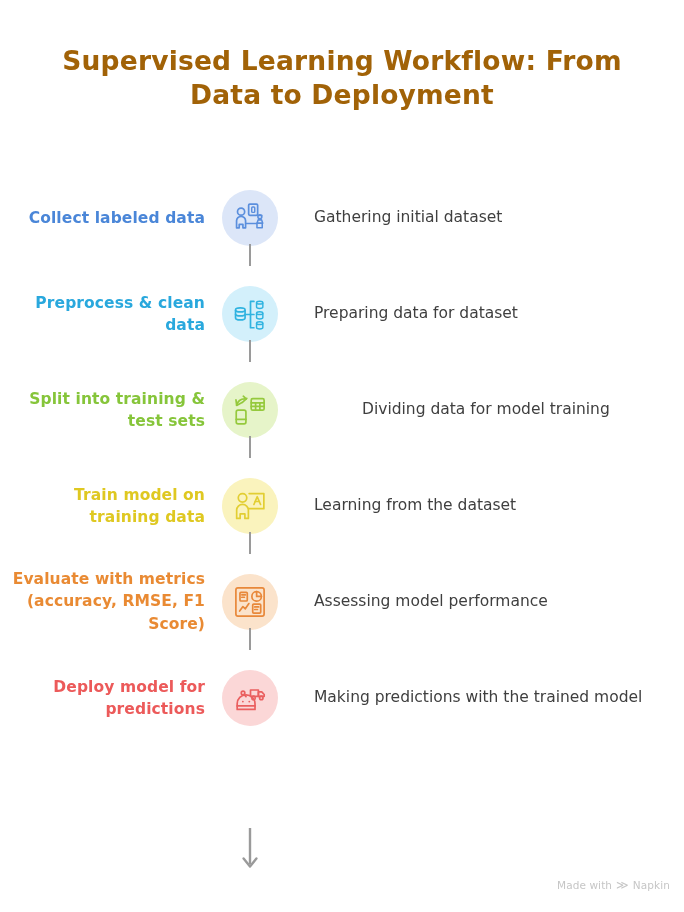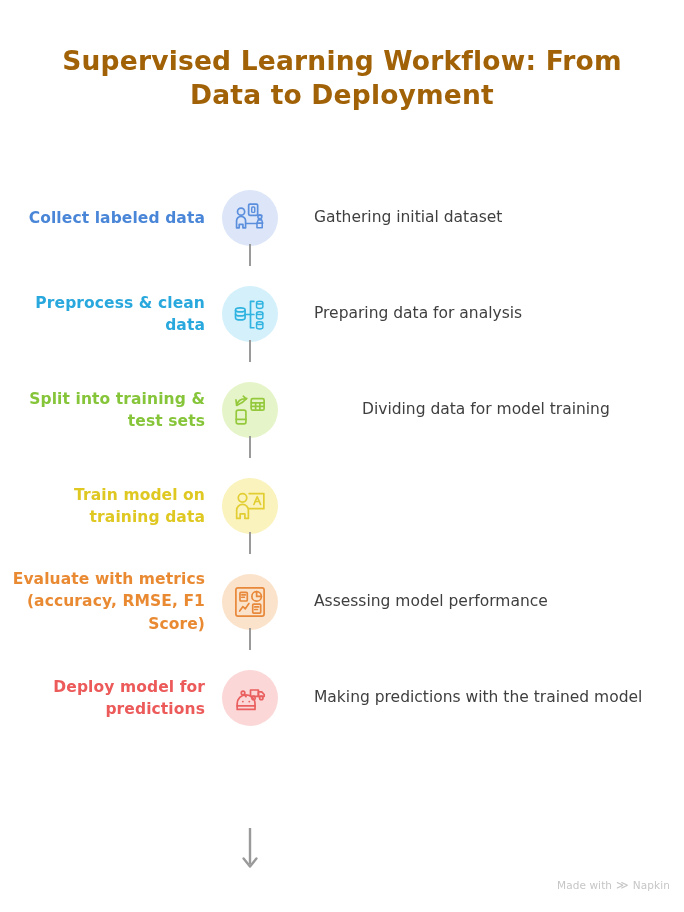--- a/index.html
+++ b/index.html
@@ -167,21 +167,21 @@
           <ellipse cx="31.4" cy="19" rx="3.7" ry="1.6"></ellipse>
           <path d="M27.7 19v5.2c0 .9 1.6 1.6 3.7 1.6s3.7-.7 3.7-1.6V19"></path>
           <ellipse cx="31.4" cy="30.8" rx="3.7" ry="1.6"></ellipse>
           <path d="M27.7 30.8V36c0 .9 1.6 1.6 3.7 1.6s3.7-.7 3.7-1.6v-5.2"></path>
         </g>
         <path d="M24.6 5.2h-4v31h4" stroke="#2fb3e0" stroke-width="2" stroke-linecap="round" stroke-linejoin="round"></path>
         <path d="M14.4 20.6h6.2" stroke="#2fb3e0" stroke-width="2" stroke-linecap="round"></path>
         <path d="M20.6 20.6h4" stroke="#2fb3e0" stroke-width="2" stroke-linecap="round"></path>
       </svg>
     </div>
-    <div class="step-desc" style="color: rgb(63, 63, 63);">Preparing data for analysis</div>
+    <div class="step-desc" style="color: rgb(63, 63, 63);">Preparing data for dataset</div>
     <div class="connector" style="background: rgb(154, 154, 154);"></div>
   </div>
 
 
   <div class="step-row">
     <div class="step-label" style="color: rgb(134, 197, 58);">Split into training &amp; test sets</div>
     <div class="bubble" style="background: rgb(230, 244, 201);">
       <svg width="34" height="34" viewBox="0 0 40 40" fill="none">
         <g stroke="#95c93d" stroke-width="2" stroke-linecap="round" stroke-linejoin="round">
           <path d="M4.3 14.3c1.2-4.3 5-7.4 9.4-7.4"></path>
@@ -205,20 +205,21 @@
       <svg width="34" height="34" viewBox="0 0 40 40" fill="none">
         <g stroke="#e2ce33" stroke-width="2" stroke-linecap="round" stroke-linejoin="round">
           <circle cx="11.2" cy="10.4" r="5"></circle>
           <path d="M4.3 34.6v-9.5a6.9 6.9 0 0 1 13.8 0v9.5h-4.1v-5.3H8.4v5.3z"></path>
           <path d="M19 5.4h17.3v17.8H19"></path>
           <path d="M24.6 18.2l3.9-9.1 3.9 9.1"></path>
           <path d="M26.1 14.7h4.8"></path>
         </g>
       </svg>
     </div>
+    <div class="step-desc" style="color: rgb(63, 63, 63);">Learning from the dataset</div>
     <div class="connector" style="background: rgb(154, 154, 154);"></div>
   </div>
 
   <div class="step-row">
     <div class="step-label" style="color: rgb(233, 138, 51); margin-left: 20px;">Evaluate with metrics (accuracy, RMSE, F1 Score)</div>
     <div class="bubble" style="background: rgb(251, 227, 203);">
       <svg width="34" height="34" viewBox="0 0 40 40" fill="none">
         <g stroke="#e8883a" stroke-width="2" stroke-linecap="round" stroke-linejoin="round">
           <rect x="3.4" y="3.4" width="33.2" height="33.2" rx="2.4"></rect>
           <rect x="8.2" y="8.6" width="8.6" height="10.2" rx="1.2"></rect>

